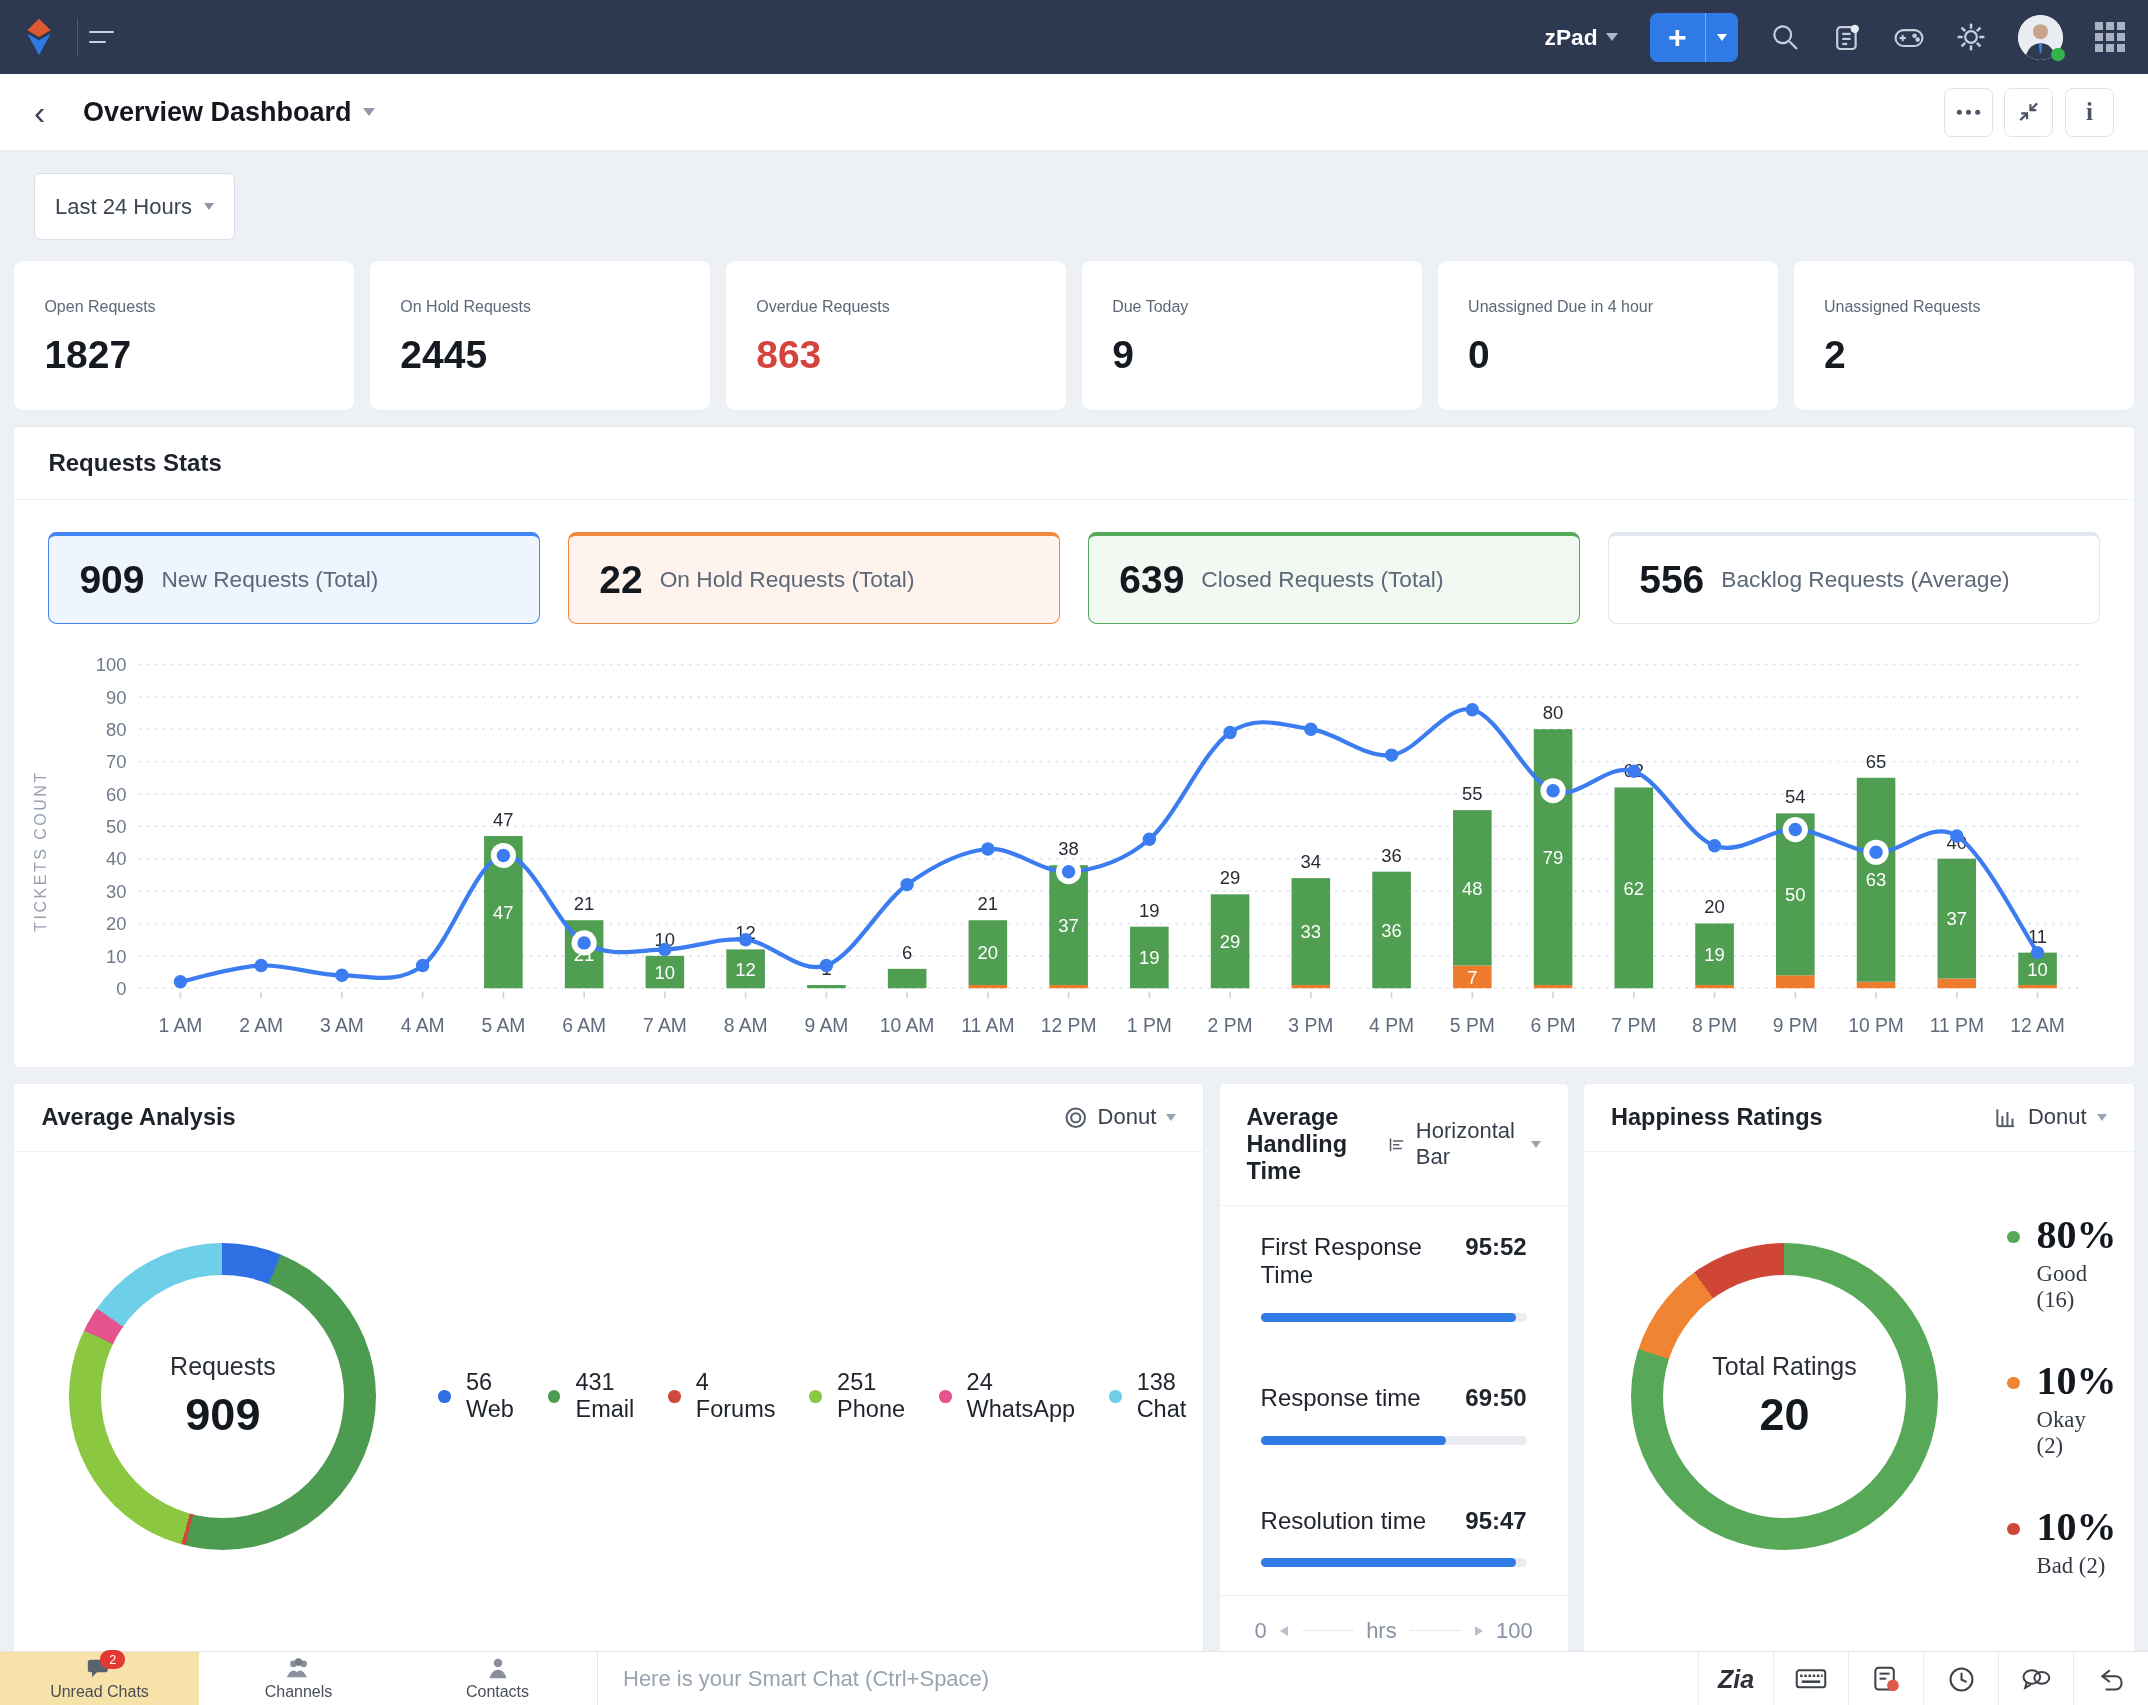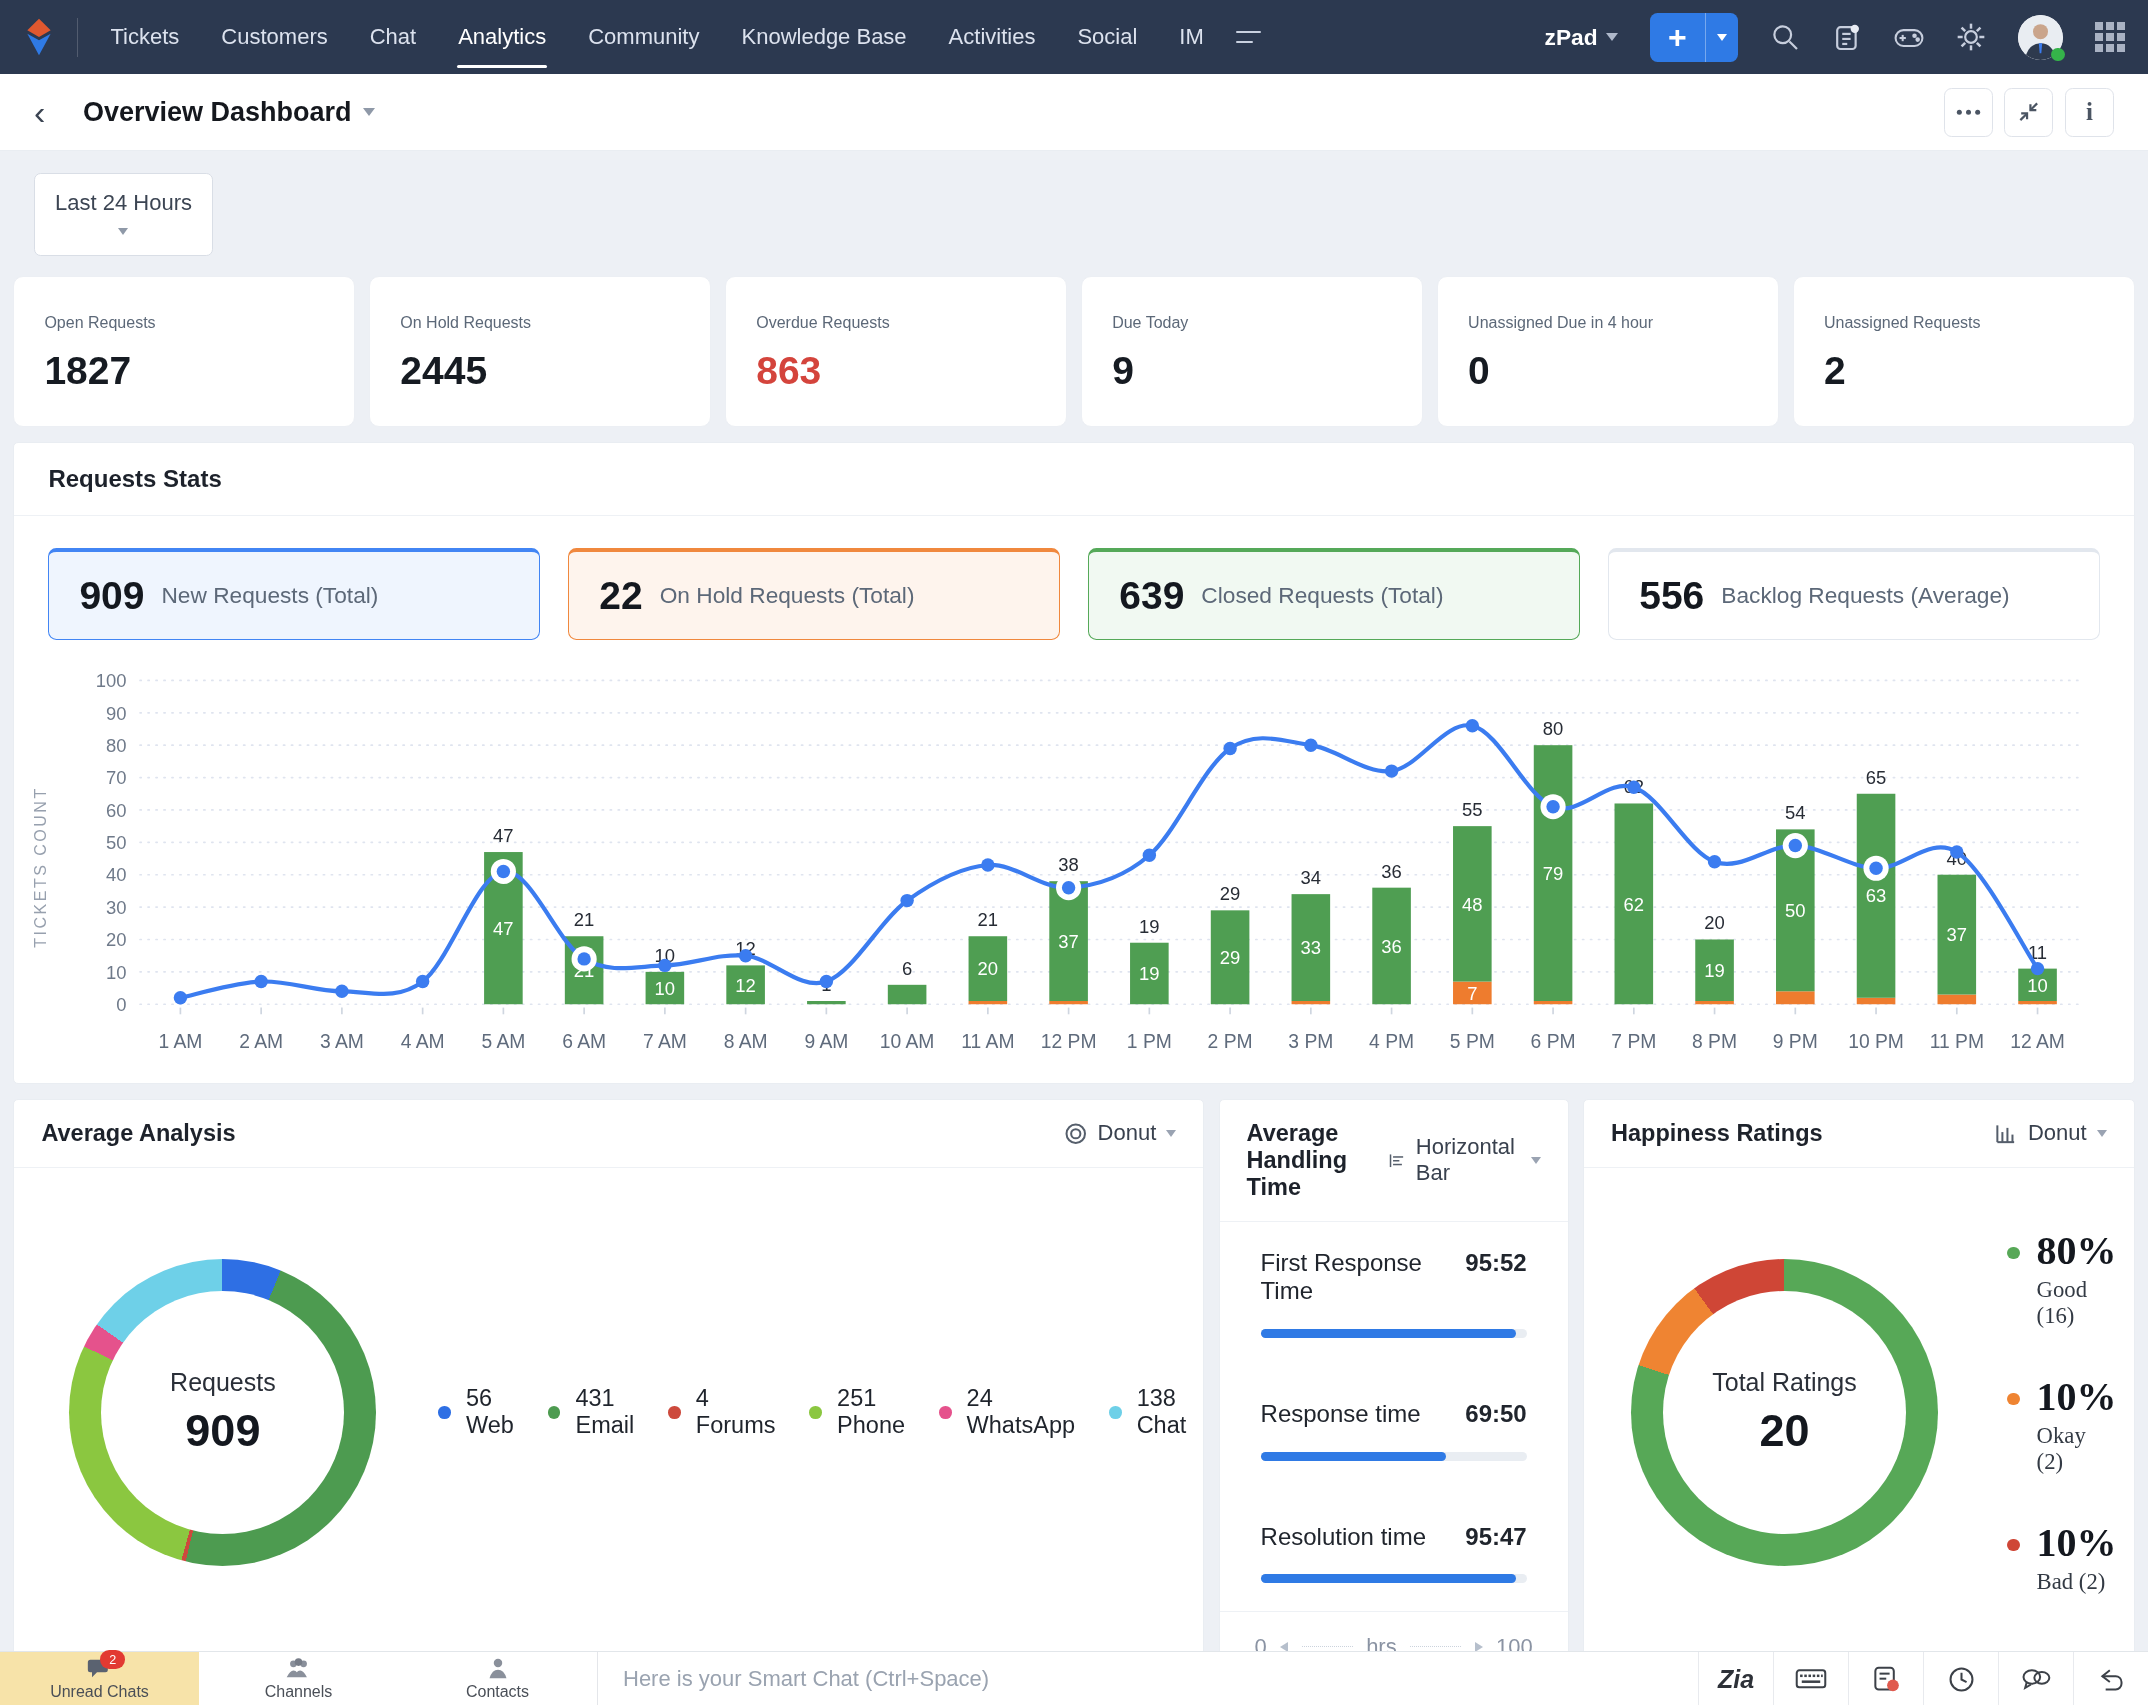--- a/index.html
+++ b/index.html
@@ -37,21 +37,21 @@
   .back{font-size:34px;color:#3c4553;width:39px;cursor:pointer;line-height:0;}
   .page-title{font-size:27px;font-weight:bold;color:#15181e;margin-left:10px;}
   .title-caret{margin-left:11.7px;}
   .head-actions{margin-left:auto;display:flex;gap:11.7px;}
   .hbtn{width:47px;height:47px;border:0.8px solid #dfe3ea;border-radius:7.6px;background:#fff;display:flex;align-items:center;justify-content:center;color:#4b5563;cursor:pointer;font-size:20px;}
   .hbtn svg{stroke:#4b5563;fill:none;stroke-width:2.6;}
   .info-i{font-family:"Liberation Serif",serif;font-weight:bold;font-size:25px;}
 
   
   .filter-row{padding:22px 34px 6.7px;}
-  .filter-btn{display:inline-flex;align-items:center;gap:11.7px;height:49px;background:#fff;border:0.8px solid #d9dee6;border-radius:6.7px;padding:16px 20px;font-size:22px;color:#3c4553;cursor:pointer;flex-direction:column;}
+  .filter-btn{display:inline-flex;align-items:center;gap:11.7px;height:49px;background:#fff;border:0.8px solid #d9dee6;border-radius:6.7px;padding:8px 20px;font-size:22px;color:#3c4553;cursor:pointer;}
   .filter-btn .caret-down{border-top-color:#8f99a8;border-left-width:5.9px;border-right-width:5.9px;border-top-width:7.6px;}
 
   
   .kpi-row{display:flex;gap:14.3px;padding:13.4px;}
   .kpi-card{flex:1;background:#fff;border:0.8px solid #eceff4;border-radius:10px;height:151px;padding:25px 30px;box-sizing:border-box;cursor:pointer;}
   .kpi-label{font-size:16px;color:#5c6878;margin-top:11.7px;}
   .kpi-value{font-size:39px;font-weight:bold;color:#161b22;margin-top:17px;}
   .kpi-value.red{color:#d4443c;}
 
   
@@ -132,31 +132,20 @@
 <div class="app">
 
   <nav class="topnav">
     <div class="logo-box">
       <svg width="40" height="40" viewBox="0 0 48 48">
         <path d="M24 2 L38 16 L24 24 L10 16 Z" fill="#e0582f"></path>
         <path d="M10 20 L24 28 L38 20 L24 46 Z" fill="#2f7ae5"></path>
       </svg>
     </div>
     <div class="nav-sep"></div>
-    <div class="nav-items" id="nav-items">
-        <div class="nav-item ">Tickets</div>
-        <div class="nav-item ">Customers</div>
-        <div class="nav-item ">Chat</div>
-        <div class="nav-item active">Analytics</div>
-        <div class="nav-item ">Community</div>
-        <div class="nav-item ">Knowledge Base</div>
-        <div class="nav-item ">Activities</div>
-        <div class="nav-item ">Social</div>
-        <div class="nav-item ">IM</div>
-      </div>
     <div class="menu-lines">
         <span></span>
         <span></span>
       </div>
     <div class="nav-right">
       <div class="zpad">
         <span>zPad</span>
         <span class="caret-down"></span>
       </div>
       <div class="add-btn">

